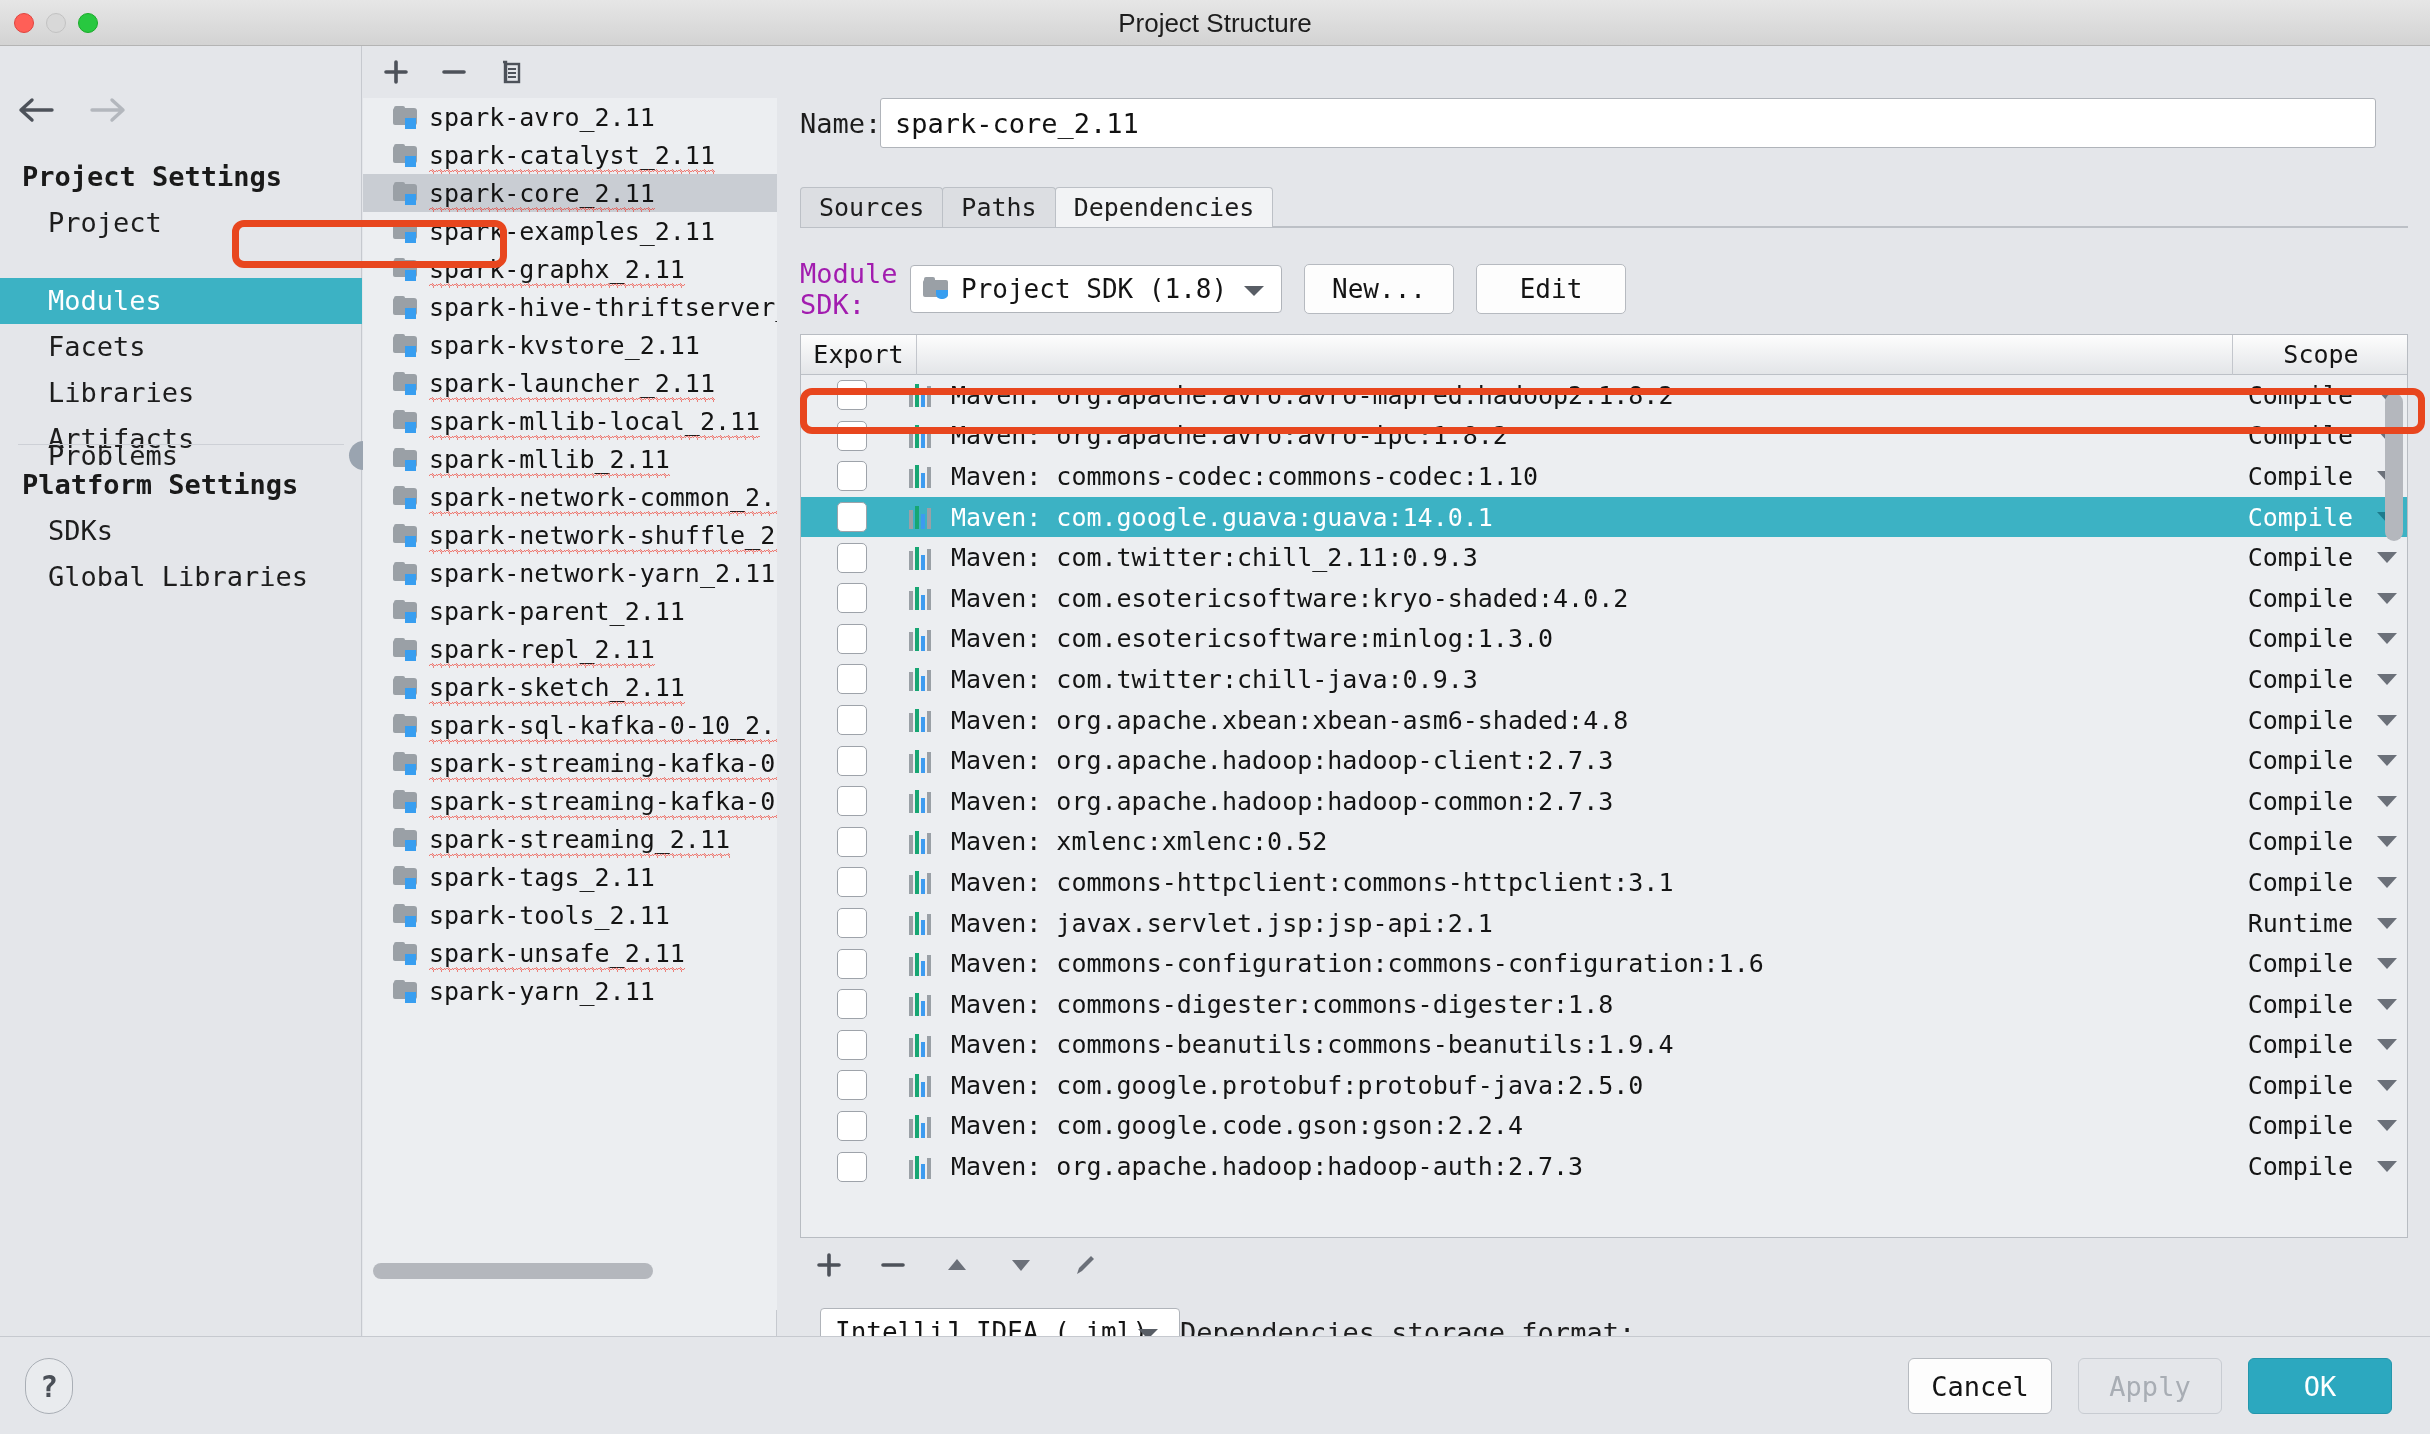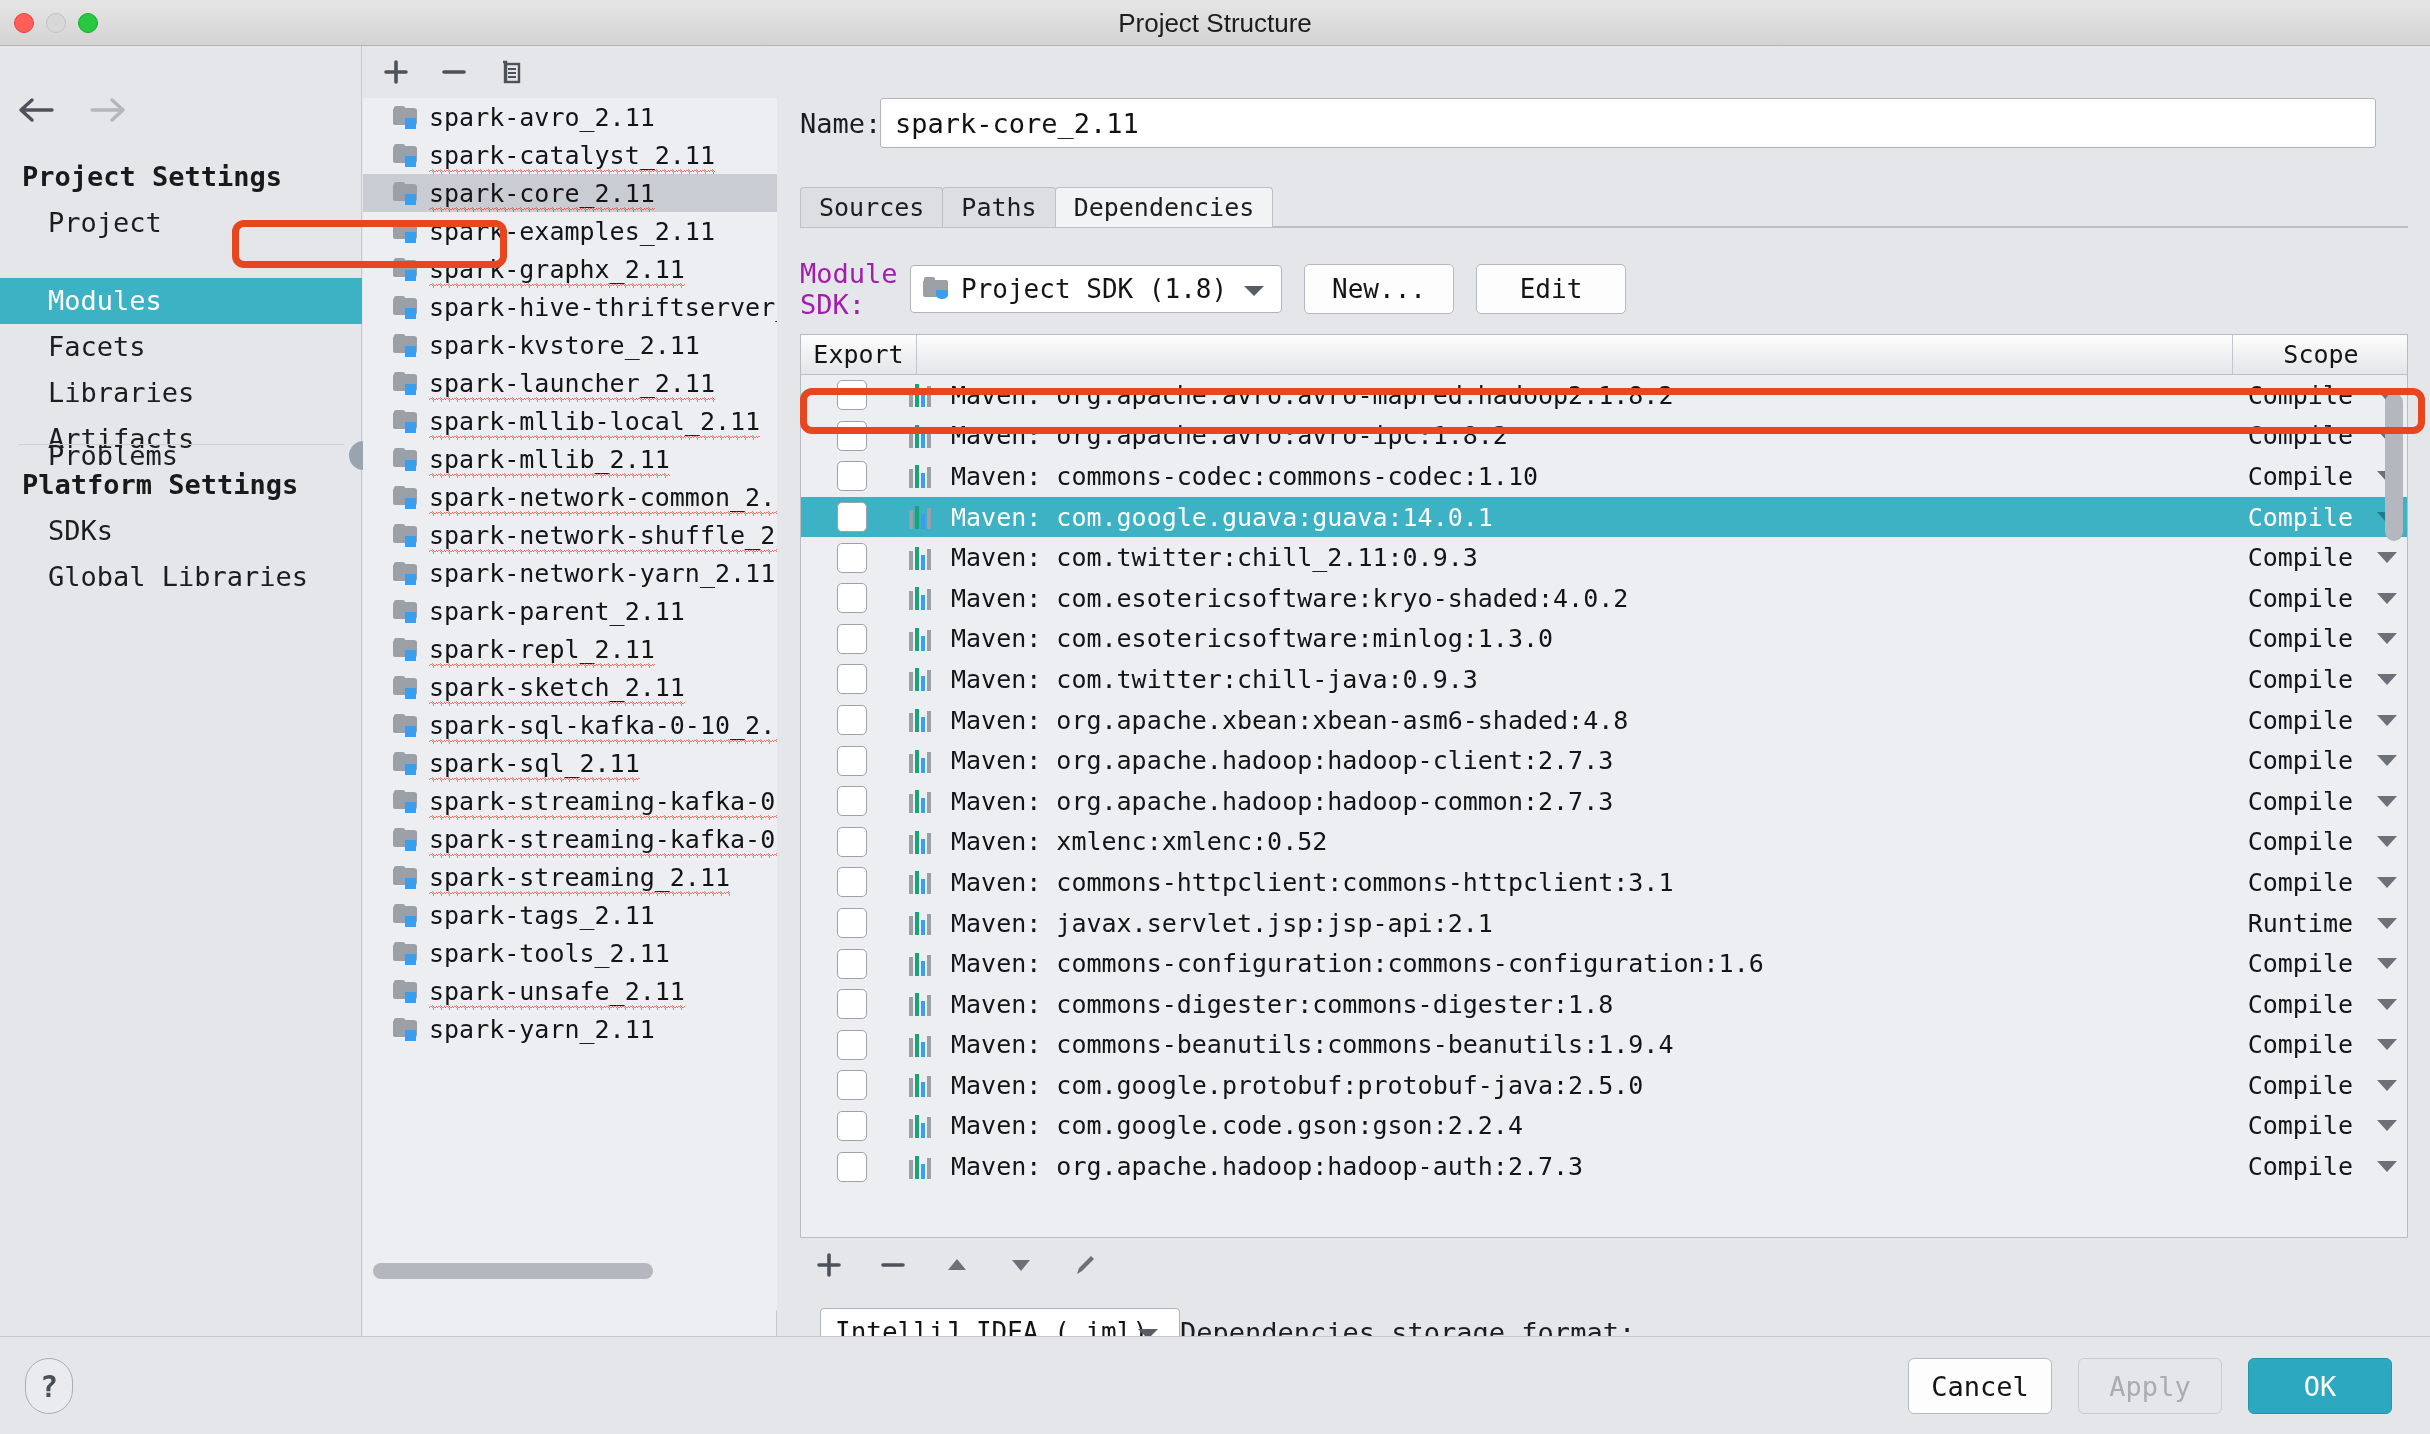--- a/index.html
+++ b/index.html
@@ -427,28 +427,20 @@
               <span class="dot"></span>
             </span>
             <span class="mod-name">spark-sql-kafka-0-10_2.1<span class="squiggle"></span></span>
           </div>
           <div class="mod-row">
             <span class="mod-ico">
               <span class="f1"></span>
               <span class="f2"></span>
               <span class="dot"></span>
             </span>
-            <span class="mod-name">spark-sql_2.11<span class="squiggle"></span></span>
-          </div>
-          <div class="mod-row">
-            <span class="mod-ico">
-              <span class="f1"></span>
-              <span class="f2"></span>
-              <span class="dot"></span>
-            </span>
             <span class="mod-name">spark-streaming-kafka-0-<span class="squiggle"></span></span>
           </div>
           <div class="mod-row">
             <span class="mod-ico">
               <span class="f1"></span>
               <span class="f2"></span>
               <span class="dot"></span>
             </span>
             <span class="mod-name">spark-streaming-kafka-0-<span class="squiggle"></span></span>
           </div>

